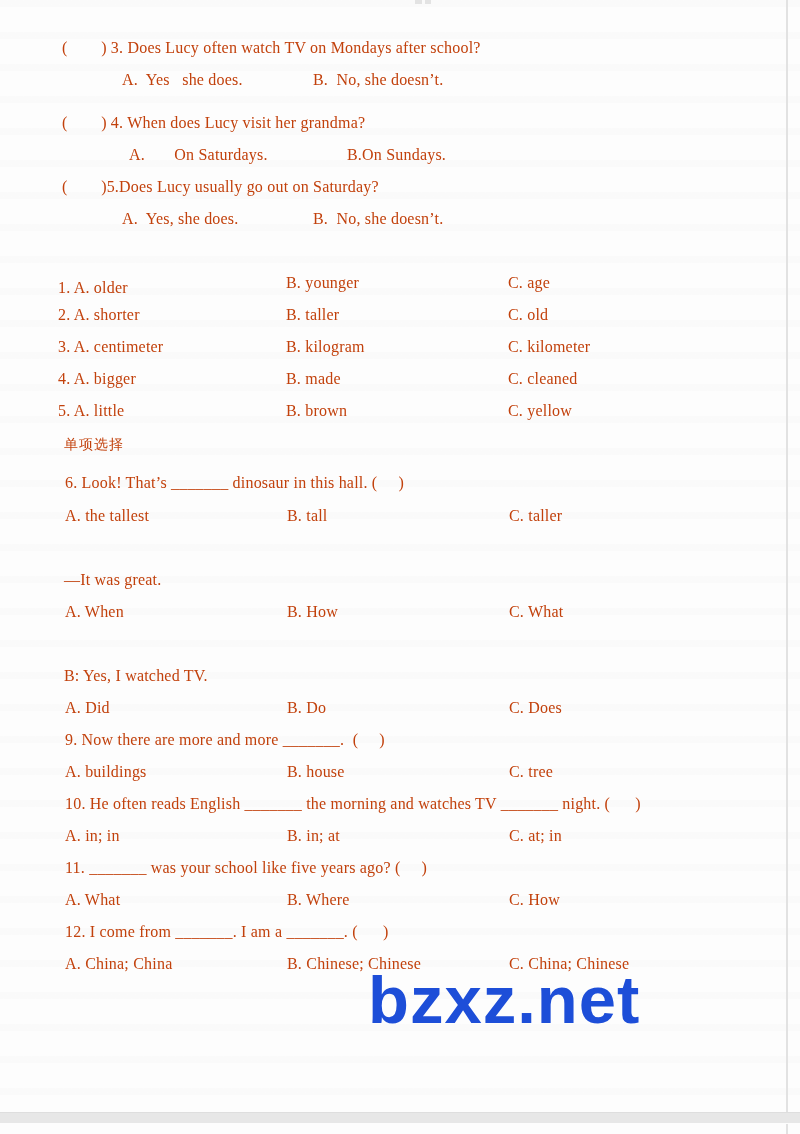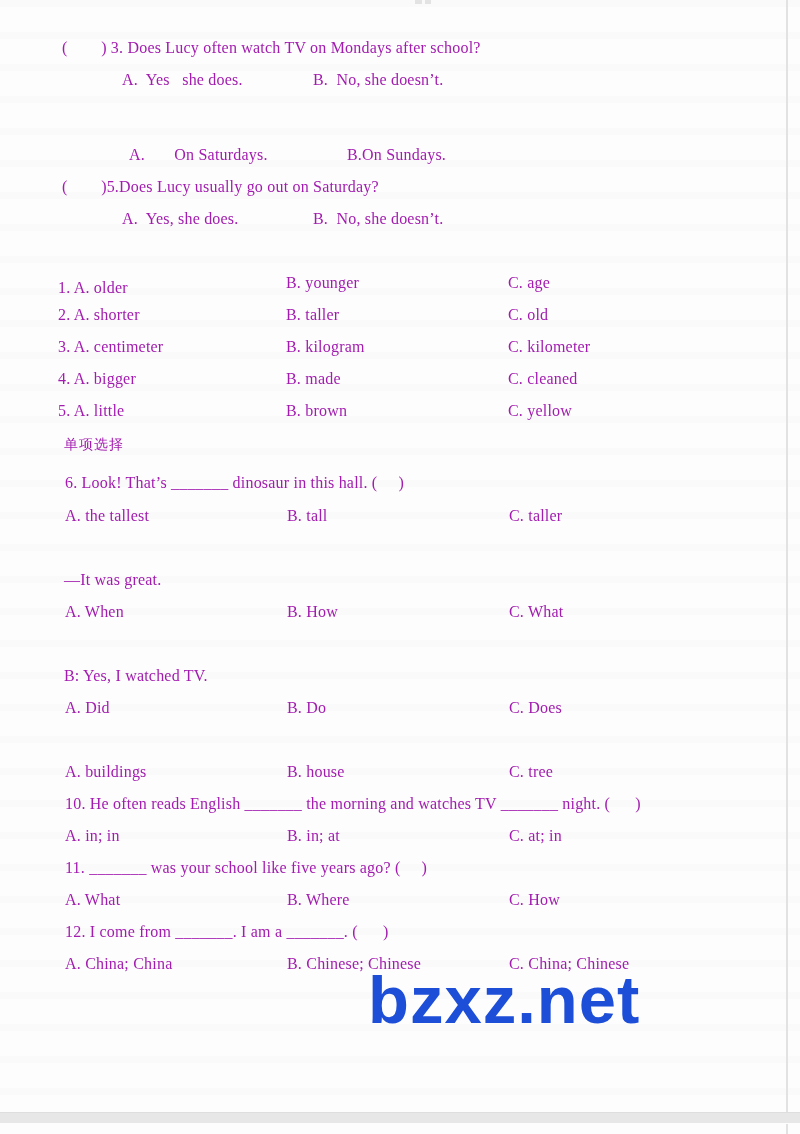--- a/index.html
+++ b/index.html
@@ -18,21 +18,21 @@
   .page::before{
     content:"";position:absolute;inset:0;
     background:repeating-linear-gradient(180deg,
       rgba(0,0,0,0.012) 0 7px, rgba(0,0,0,0) 7px 32px);
     pointer-events:none;
   }
   .t{
     position:absolute;
     white-space:pre;
     font-size:16px;
-    color:#a21caf;
+    color:#c2410c;
     letter-spacing:0.2px;
     line-height:20px;
   }
   .zh{
     font-size:14px;
     letter-spacing:1px;
   }
   .watermark{
     position:absolute;
     left:368px;top:966px;
@@ -69,20 +69,21 @@
 
   <div class="top-artifact" style="left:415px;top:0;width:7px"></div>
   <div class="top-artifact" style="left:425px;top:0;width:6px"></div>
 
   <div class="watermark">bzxz.net</div>
 
   <span class="t" style="top:38px;left:62px">(        ) 3. Does Lucy often watch TV on Mondays after school?</span>
   <span class="t" style="top:70px;left:122px">A.  Yes   she does.</span>
   <span class="t" style="top:70px;left:313px">B.  No, she doesn’t.</span>
 
+  <span class="t" style="top:113px;left:62px">(        ) 4. When does Lucy visit her grandma?</span>
   <span class="t" style="top:145px;left:129px">A.       On Saturdays.</span>
   <span class="t" style="top:145px;left:347px">B.On Sundays.</span>
 
   <span class="t" style="top:177px;left:62px">(        )5.Does Lucy usually go out on Saturday?</span>
   <span class="t" style="top:209px;left:122px">A.  Yes, she does.</span>
   <span class="t" style="top:209px;left:313px">B.  No, she doesn’t.</span>
 
 
   <span class="t" style="top:278px;left:58px">1. A. older</span>
   <span class="t" style="top:273px;left:286px">B. younger</span>
@@ -114,20 +115,21 @@
   <span class="t" style="top:570px;left:64px">—It was great.</span>
   <span class="t" style="top:602px;left:65px">A. When</span>
   <span class="t" style="top:602px;left:287px">B. How</span>
   <span class="t" style="top:602px;left:509px">C. What</span>
 
   <span class="t" style="top:666px;left:64px">B: Yes, I watched TV.</span>
   <span class="t" style="top:698px;left:65px">A. Did</span>
   <span class="t" style="top:698px;left:287px">B. Do</span>
   <span class="t" style="top:698px;left:509px">C. Does</span>
 
+  <span class="t" style="top:730px;left:65px">9. Now there are more and more _______.  (     )</span>
   <span class="t" style="top:762px;left:65px">A. buildings</span>
   <span class="t" style="top:762px;left:287px">B. house</span>
   <span class="t" style="top:762px;left:509px">C. tree</span>
 
   <span class="t" style="top:794px;left:65px">10. He often reads English _______ the morning and watches TV _______ night. (      )</span>
   <span class="t" style="top:826px;left:65px">A. in; in</span>
   <span class="t" style="top:826px;left:287px">B. in; at</span>
   <span class="t" style="top:826px;left:509px">C. at; in</span>
 
   <span class="t" style="top:858px;left:65px">11. _______ was your school like five years ago? (     )</span>

